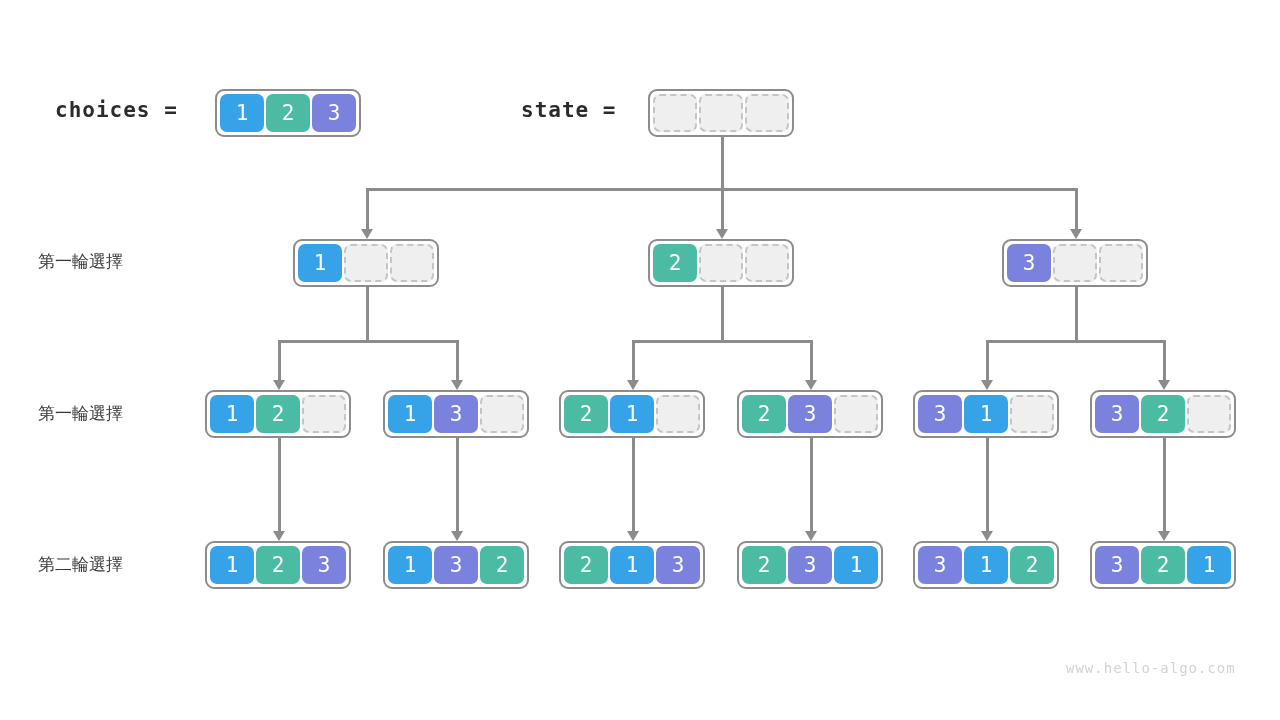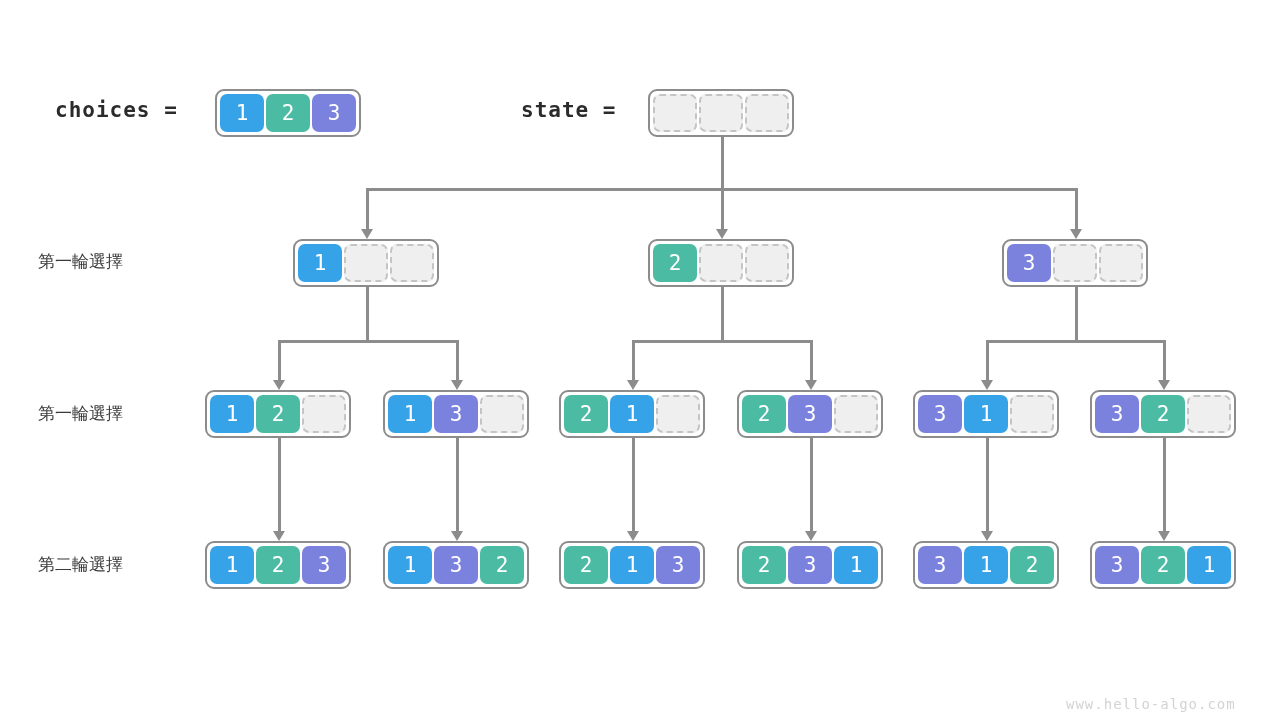--- a/index.html
+++ b/index.html
@@ -242,15 +242,15 @@
         <div class="cell blue">1</div>
         <div class="cell green">2</div>
       </div>
       <div class="node" style="left: 1090px; top: 541px;">
         <div class="cell purple">3</div>
         <div class="cell green">2</div>
         <div class="cell blue">1</div>
       </div>
     </div>
 
-  <div class="watermark" style="left:1066px; top:660px;margin-top:36px;">www.hello-algo.com</div>
+  <div class="watermark" style="left:1066px; top:660px;">www.hello-algo.com</div>
 
 </div>
 
 </body></html>

